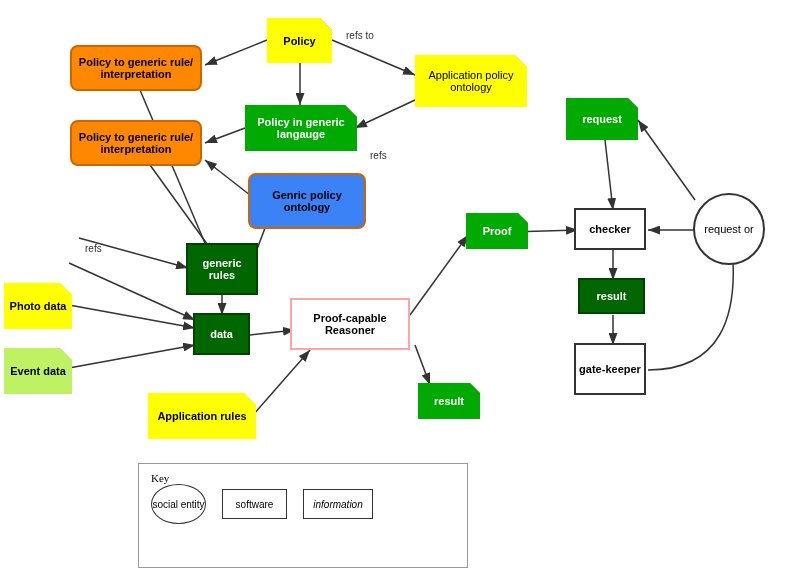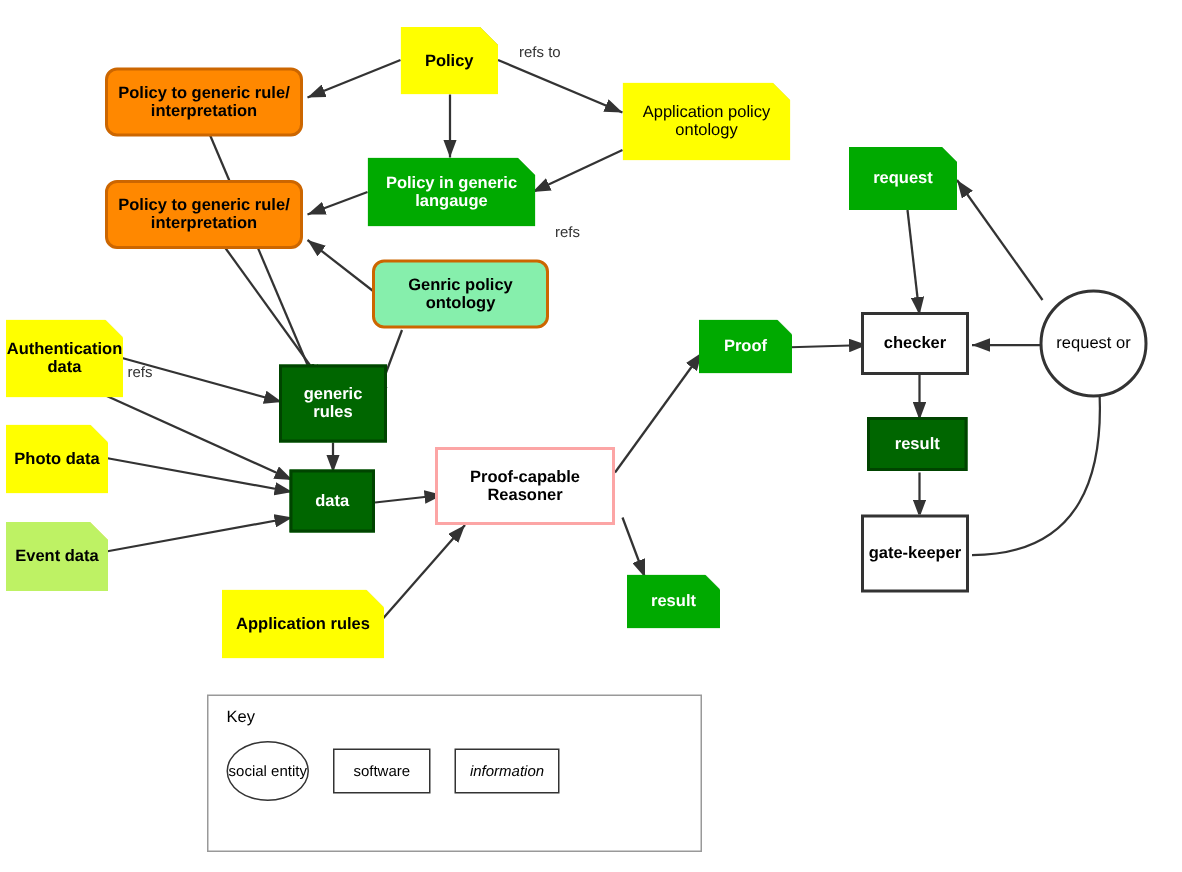--- a/index.html
+++ b/index.html
@@ -67,21 +67,22 @@
     .key-box {
       position: absolute;
       border: 1px solid #999;
       background: white;
       padding: 8px 12px;
     }
     
     .key-title {
       font-size: 11px;
       font-weight: normal;
-      margin-bottom: 10px;
+      margin-bottom: 0;
+      font-family: Liberation Serif, serif;
     }
     
     .key-items {
       display: flex;
       align-items: center;
       gap: 16px;
     }
     
     .key-social {
       width: 55px;
@@ -203,28 +204,24 @@
 
   <div class="node" style="left:245px;top:105px;width:112px;height:46px;position:absolute;display:flex;align-items:center;justify-content:center;text-align:center;font-weight:bold;font-size:11px;color:white;background:#00AA00;clip-path:polygon(0 0, calc(100% - 12px) 0, 100% 12px, 100% 100%, 0 100%);z-index:2;">
     <span>Policy in generic langauge</span>
     <div style="position:absolute;top:0;right:0;width:12px;height:12px;background:#007700;clip-path:polygon(0 0,100% 100%,100% 0);"></div>
   </div>
 
   <div class="node node-orange" style="left:70px;top:120px;width:132px;height:46px;position:absolute;display:flex;align-items:center;justify-content:center;text-align:center;font-weight:bold;font-size:11px;background:#FF8800;border-radius:8px;border:2px solid #CC6600;z-index:2;">
     <span>Policy to generic rule/ interpretation</span>
   </div>
 
-  <div class="node node-orange" style="left:248px;top:173px;width:118px;height:46px;position:absolute;display:flex;align-items:center;justify-content:center;text-align:center;font-weight:bold;font-size:11px;background:#86efac;border-radius:8px;border:2px solid #CC6600;z-index:2;">
+  <div class="node node-orange" style="left:248px;top:173px;width:118px;height:56px;position:absolute;display:flex;align-items:center;justify-content:center;text-align:center;font-weight:bold;font-size:11px;background:#3b82f6;border-radius:8px;border:2px solid #CC6600;z-index:2;">
     <span>Genric policy ontology</span>
   </div>
 
-  <div class="node" style="left:4px;top:213px;width:78px;height:52px;position:absolute;display:flex;align-items:center;justify-content:center;text-align:center;font-weight:bold;font-size:11px;background:#FFFF00;clip-path:polygon(0 0, calc(100% - 12px) 0, 100% 12px, 100% 100%, 0 100%);z-index:2;">
-    <span>Authentication data</span>
-    <div style="position:absolute;top:0;right:0;width:12px;height:12px;background:#CCCC00;clip-path:polygon(0 0,100% 100%,100% 0);"></div>
-  </div>
 
   <div class="node" style="left:4px;top:283px;width:68px;height:46px;position:absolute;display:flex;align-items:center;justify-content:center;text-align:center;font-weight:bold;font-size:11px;background:#FFFF00;clip-path:polygon(0 0, calc(100% - 12px) 0, 100% 12px, 100% 100%, 0 100%);z-index:2;">
     <span>Photo data</span>
     <div style="position:absolute;top:0;right:0;width:12px;height:12px;background:#CCCC00;clip-path:polygon(0 0,100% 100%,100% 0);"></div>
   </div>
 
   <div class="node" style="left:4px;top:348px;width:68px;height:46px;position:absolute;display:flex;align-items:center;justify-content:center;text-align:center;font-weight:bold;font-size:11px;background:#bef264;clip-path:polygon(0 0, calc(100% - 12px) 0, 100% 12px, 100% 100%, 0 100%);z-index:2;">
     <span>Event data</span>
     <div style="position:absolute;top:0;right:0;width:12px;height:12px;background:#CCCC00;clip-path:polygon(0 0,100% 100%,100% 0);"></div>
   </div>

